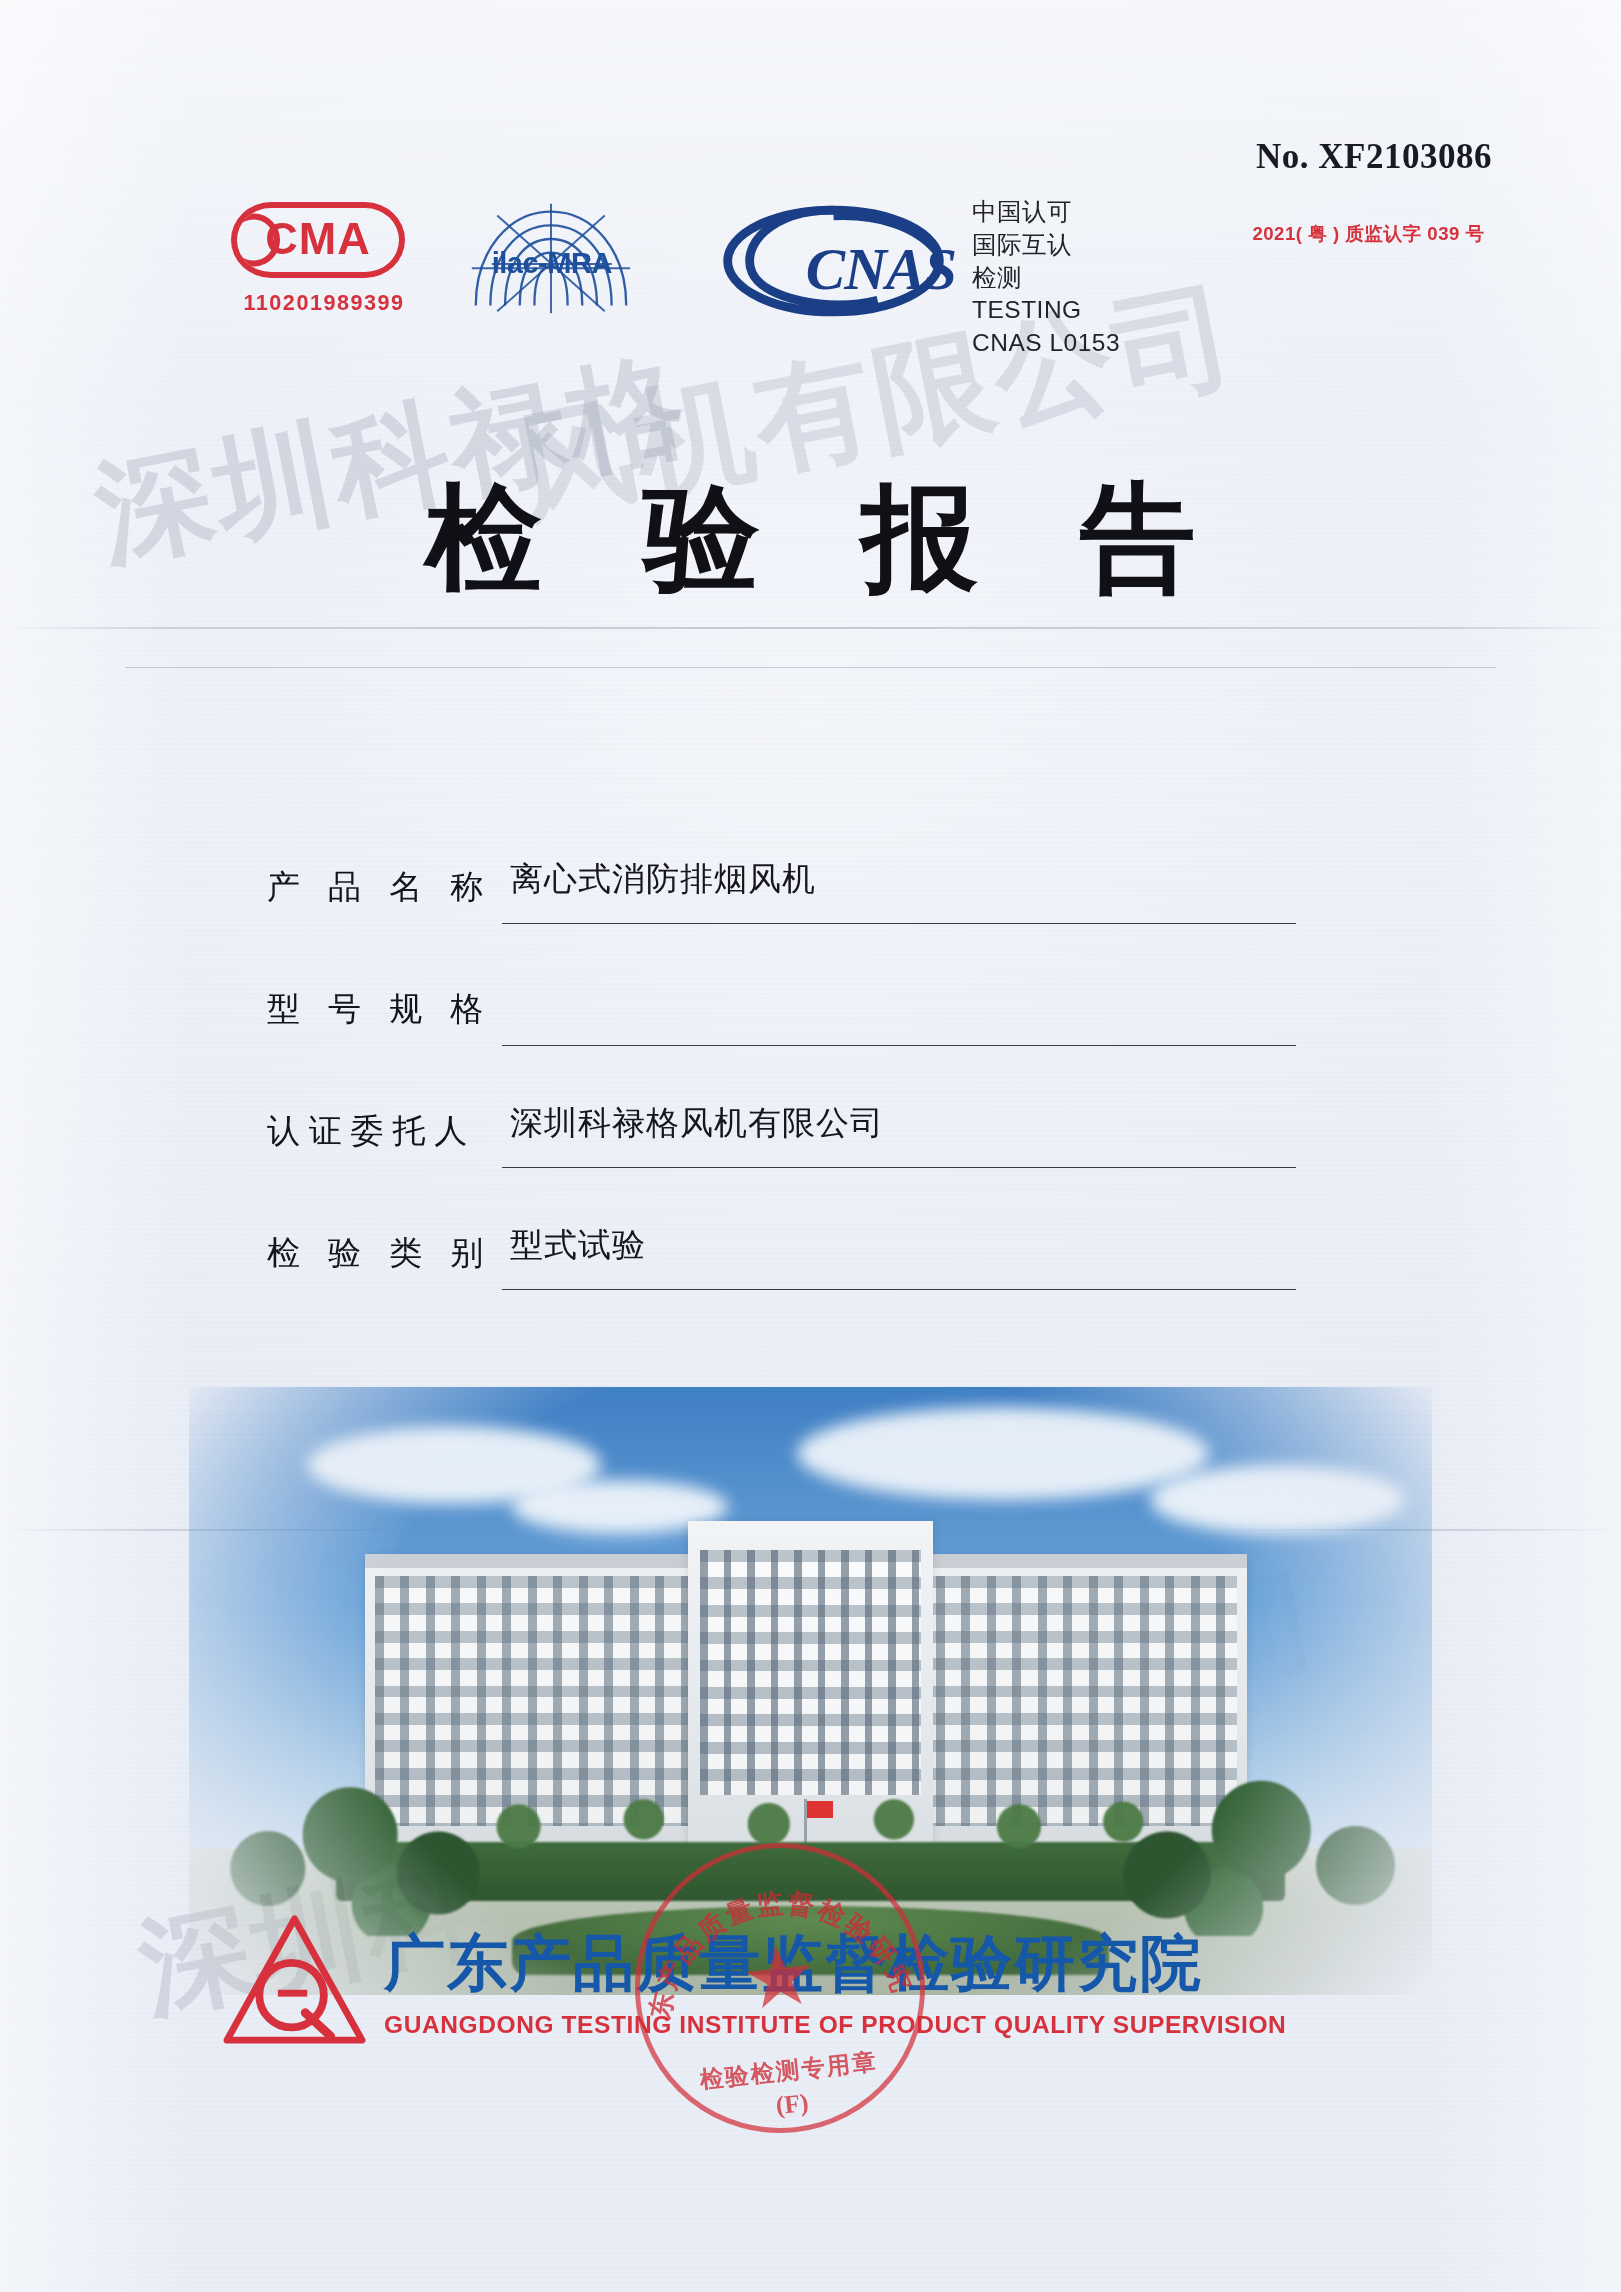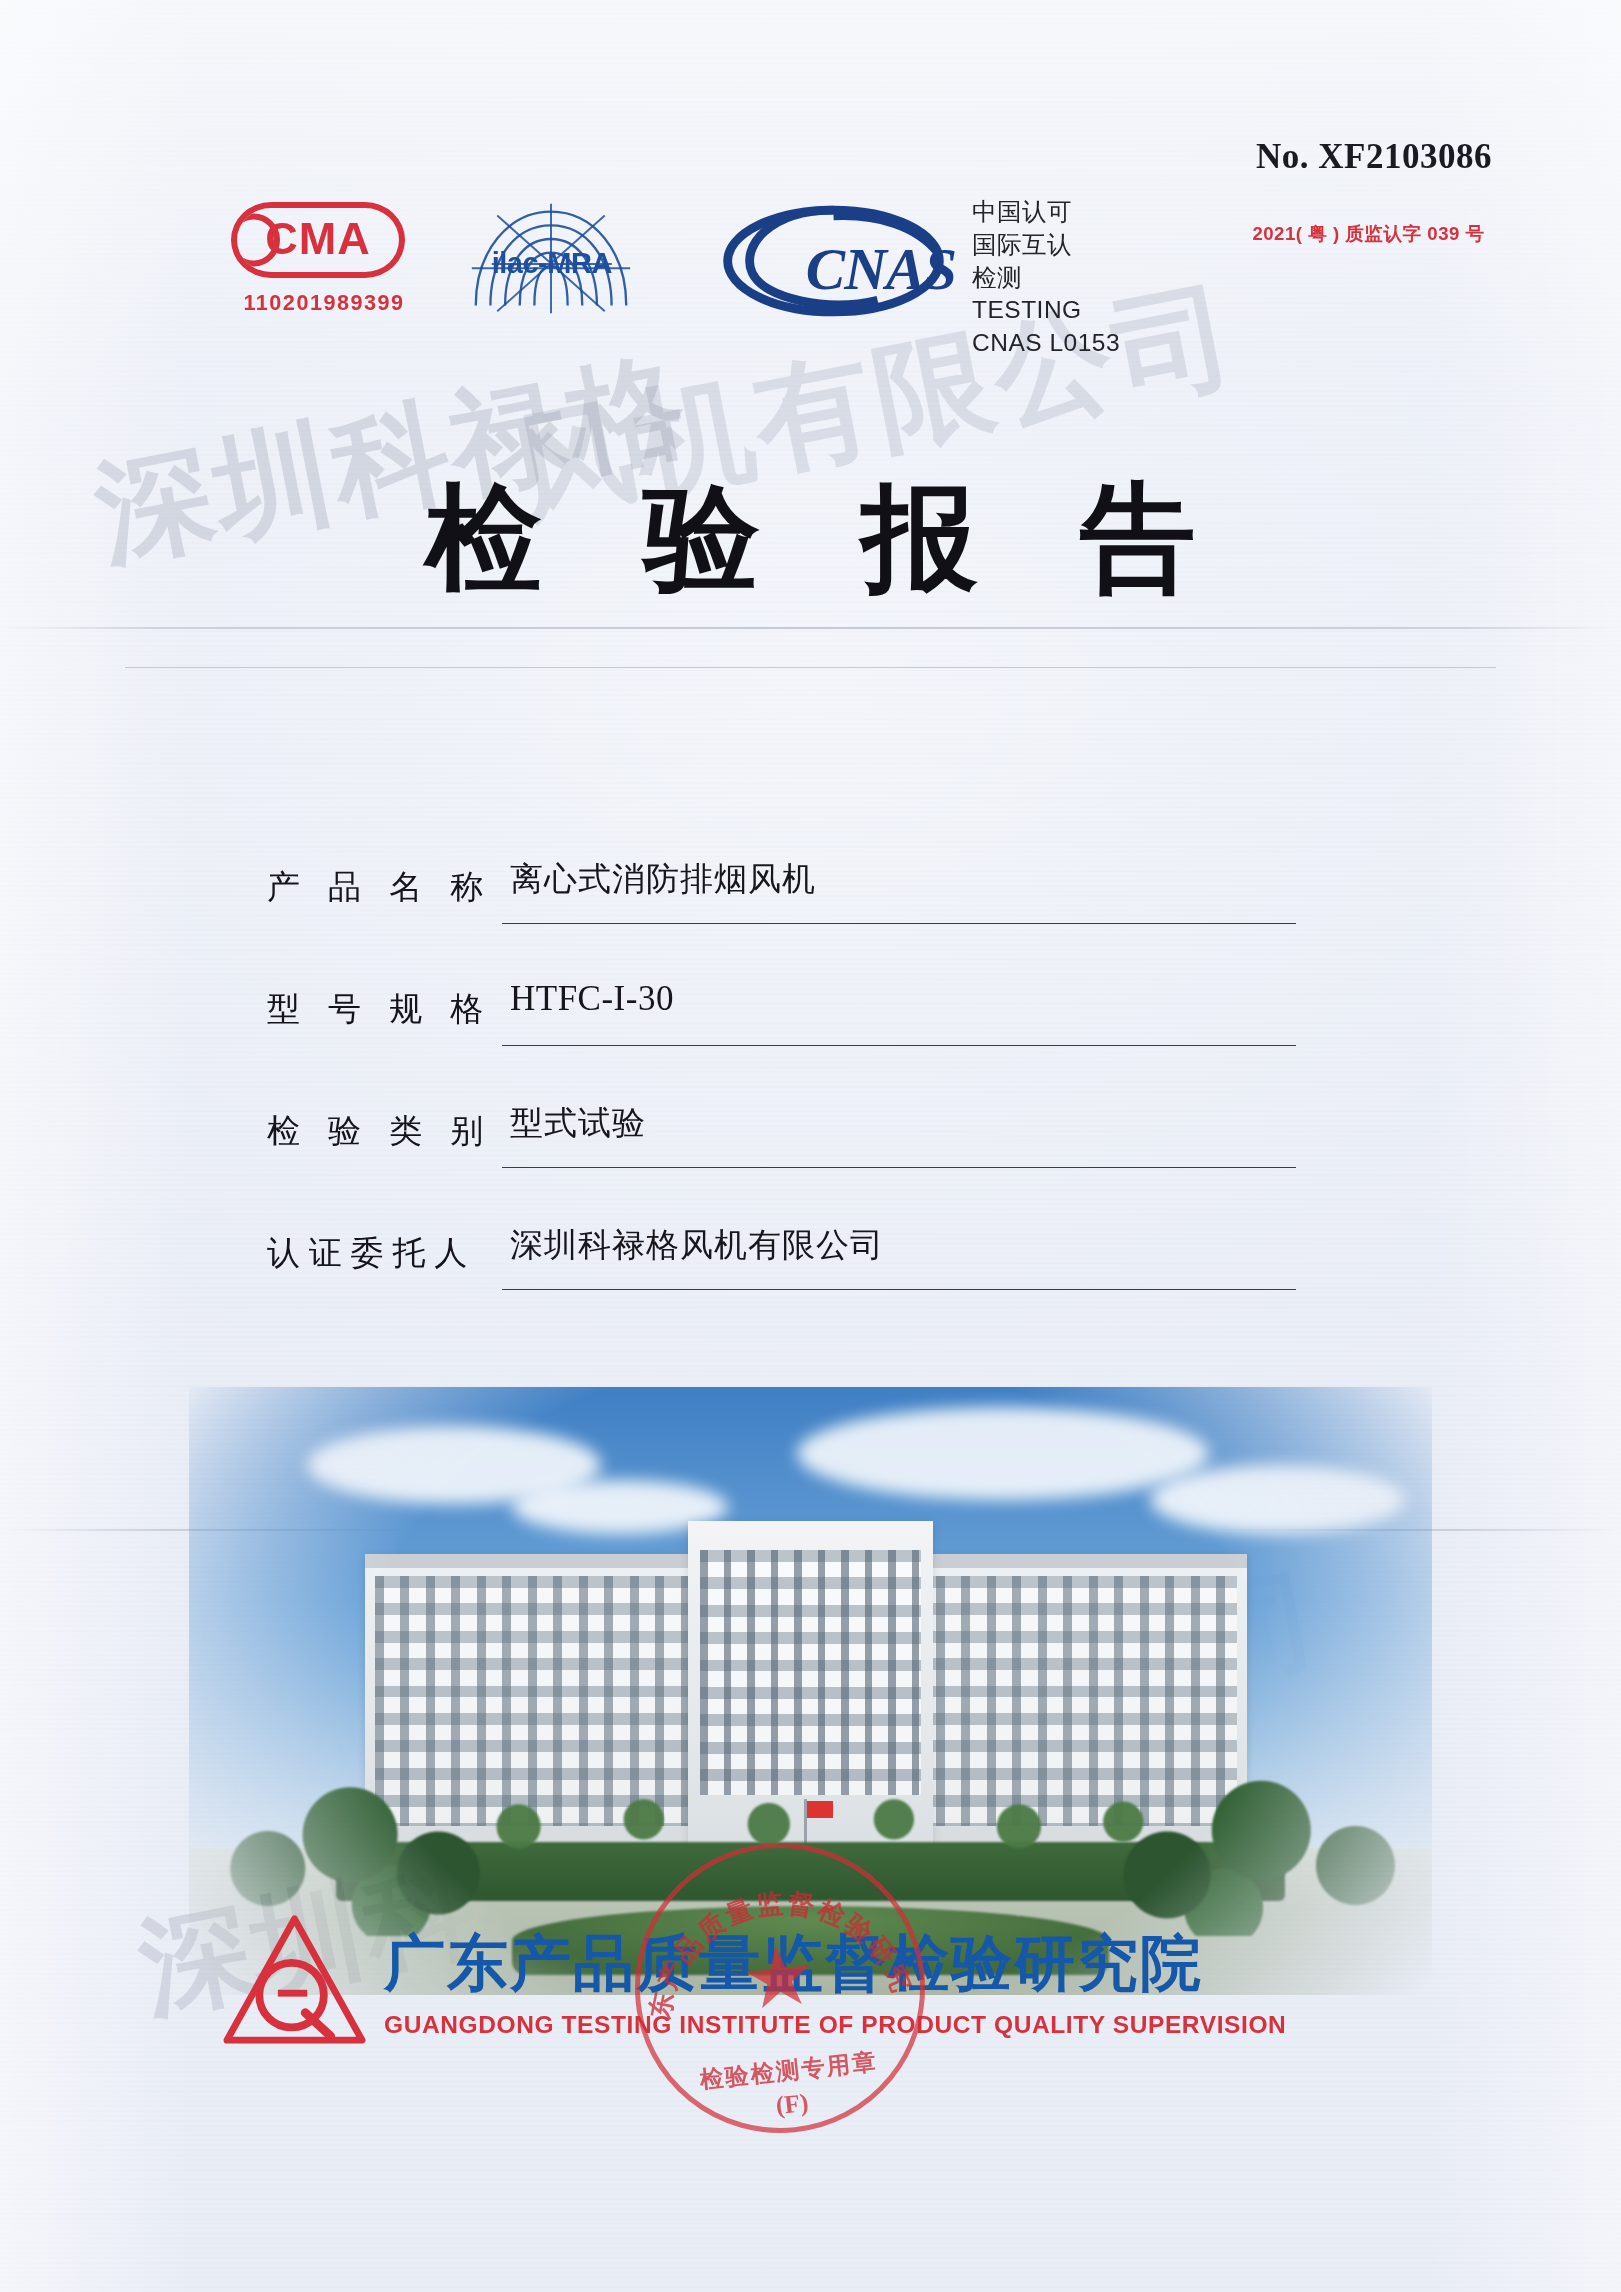--- a/index.html
+++ b/index.html
@@ -577,33 +577,32 @@
   <div class="fields">
 
     <div class="field-row">
       <div class="field-label">产 品 名 称</div>
       <div class="field-value">离心式消防排烟风机</div>
       <div class="field-underline"></div>
     </div>
 
     <div class="field-row">
       <div class="field-label">型 号 规 格</div>
-      <div class="field-value latin">HTFC-I-30</div>
+      <div class="field-underline"></div>
+    </div>
+
+    <div class="field-row">
+      <div class="field-label">认证委托人</div>
+      <div class="field-value">深圳科禄格风机有限公司</div>
       <div class="field-underline"></div>
     </div>
 
     <div class="field-row">
       <div class="field-label">检 验 类 别</div>
       <div class="field-value">型式试验</div>
-      <div class="field-underline"></div>
-    </div>
-
-    <div class="field-row">
-      <div class="field-label">认证委托人</div>
-      <div class="field-value">深圳科禄格风机有限公司</div>
       <div class="field-underline"></div>
     </div>
 
   </div>
 
   <div class="photo-wrap">
     <div class="sky"></div>
     <div class="cloud c1"></div>
     <div class="cloud c2"></div>
     <div class="cloud c3"></div>

